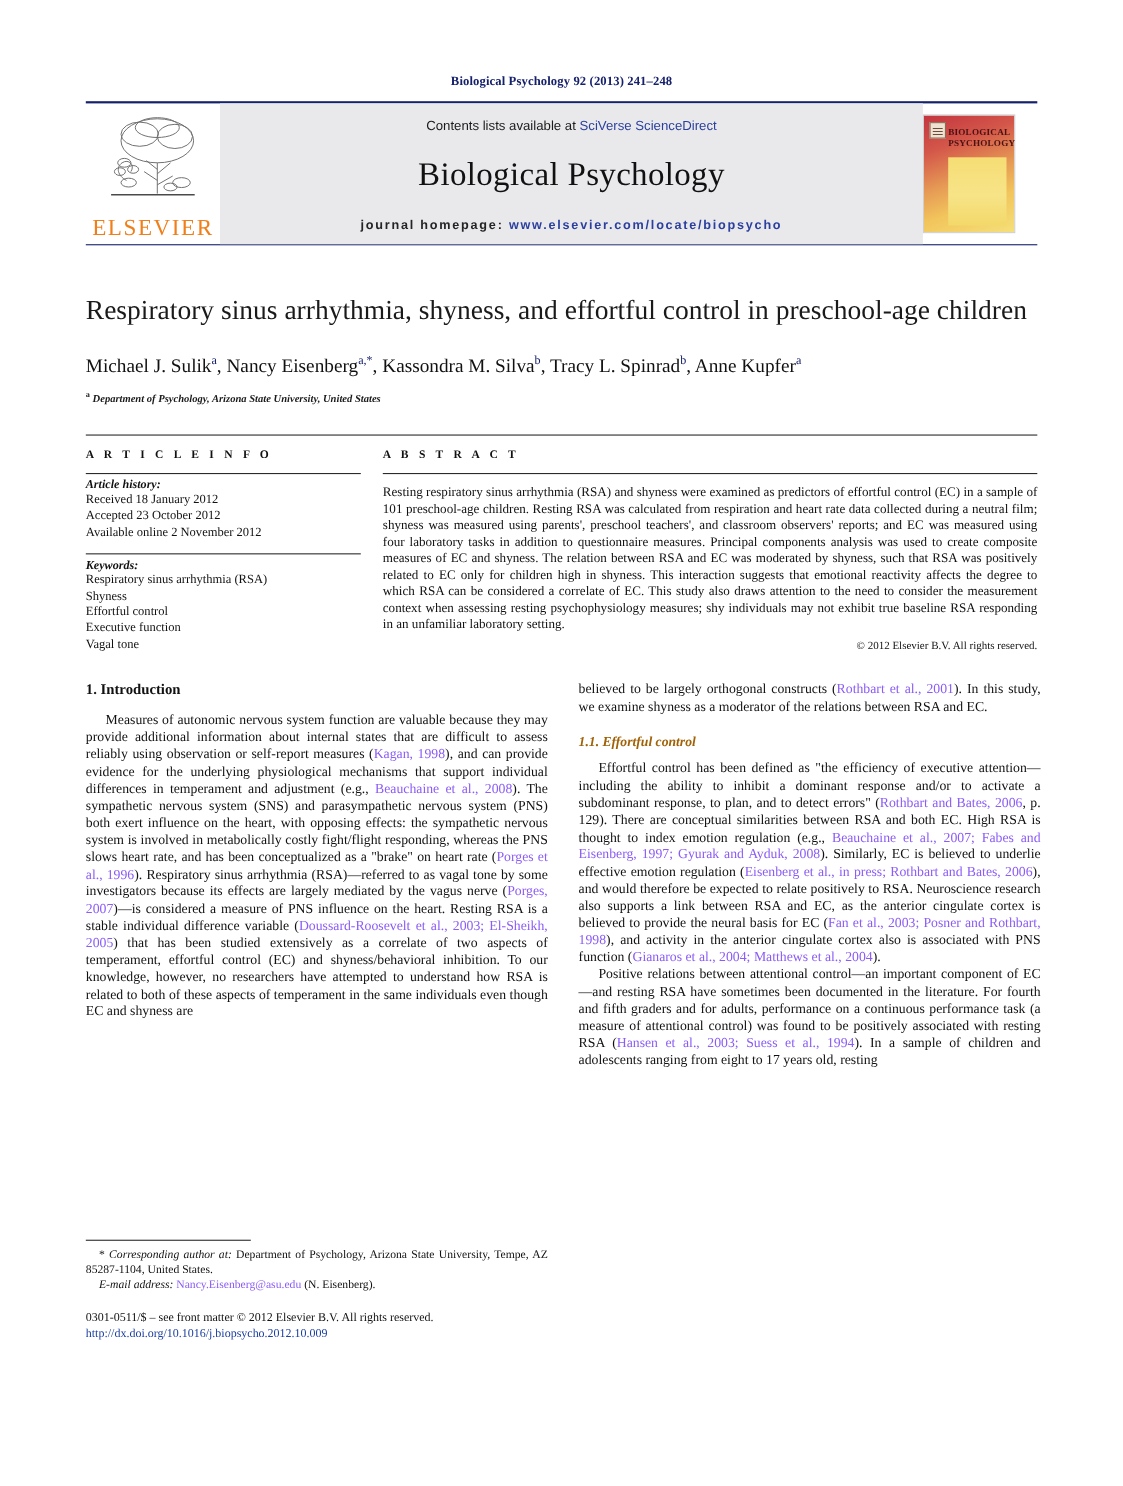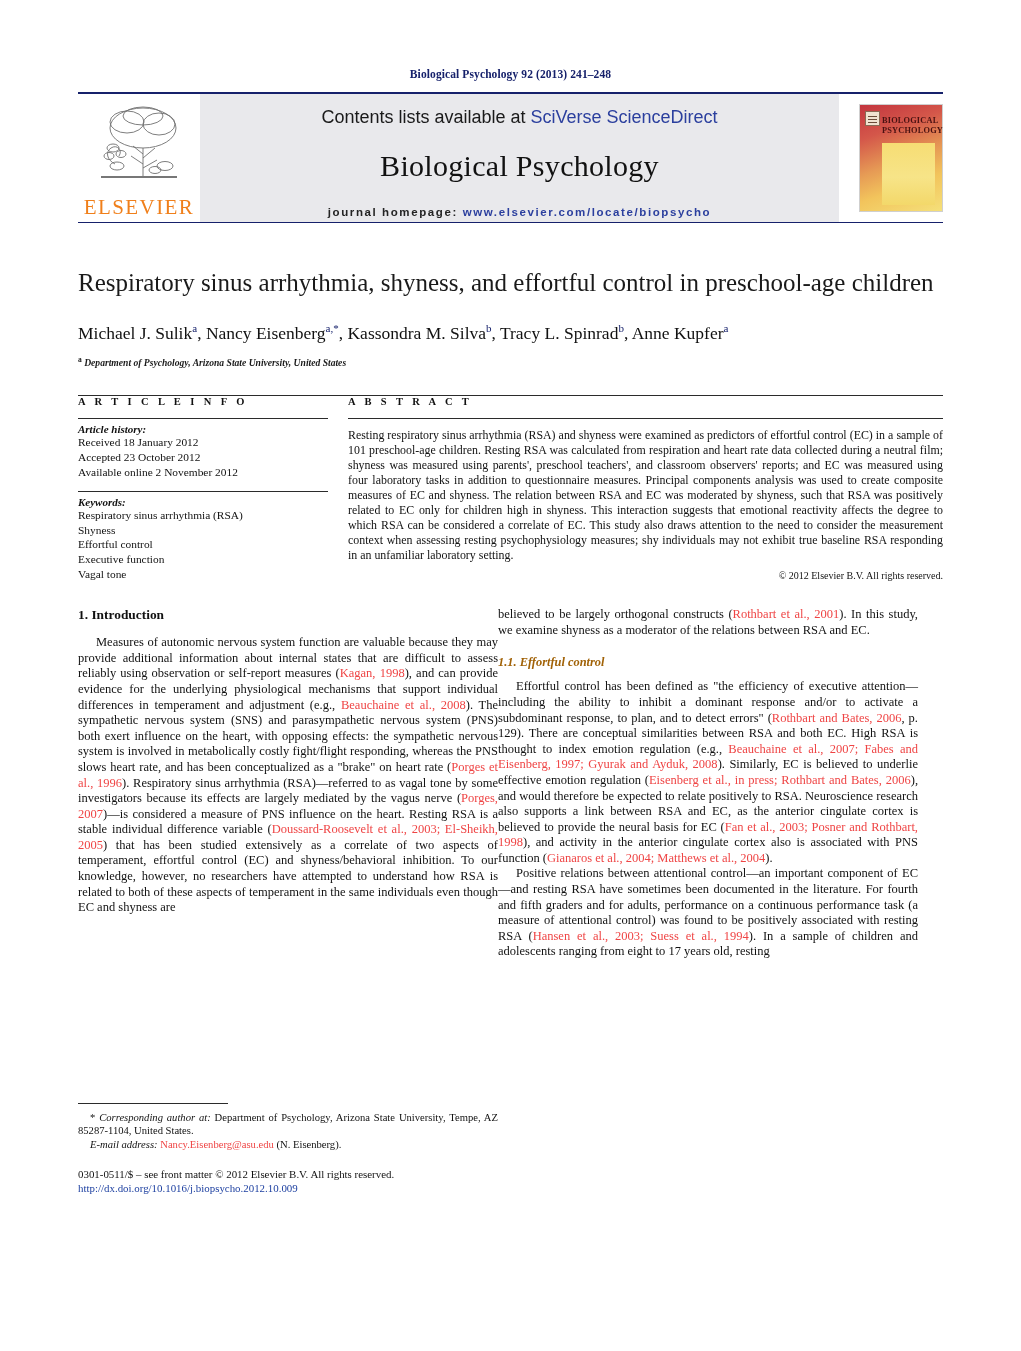--- a/index.html
+++ b/index.html
@@ -67,21 +67,21 @@
     background: #e9e9ec;
     display: flex;
     flex-direction: column;
     align-items: center;
     justify-content: flex-start;
     padding-top: 13px;
     box-sizing: border-box;
   }
   .contents-line {
     font-family: "Liberation Sans", sans-serif;
-    font-size: 18px;
+    font-size: 12px;
     color: #1a1a1a;
   }
   .contents-line .sd-link {
     color: #2b3f9e;
   }
   .journal-name {
     font-family: "Liberation Serif", serif;
     font-size: 30px;
     color: #111111;
     margin-top: 21px;
@@ -94,21 +94,21 @@
     margin-top: 23px;
     color: #242424;
     font-weight: bold;
   }
   .homepage-line .url { color: #2b3f9e; }
   .masthead-cover {
     width: 104px;
     flex: 0 0 104px;
     display: flex;
     align-items: center;
-    justify-content: flex-end;
+    justify-content: flex-start;
   }
   .cover-img {
     width: 84px;
     height: 108px;
     background: linear-gradient(160deg, #c3353f 0%, #d4574a 26%, #e69a55 52%, #f2c45c 72%, #f5e07a 100%);
     position: relative;
     box-sizing: border-box;
     border: 1px solid #cfcfcf;
   }
   .cover-inner-panel {
@@ -176,21 +176,21 @@
     line-height: 12.4px;
     color: #1a1a1a;
   }
   .affiliations sup { font-style: normal; font-size: 7.5px; }
 
   
   .band {
     margin: 26px 78px 0 78px;
     border-top: 1.1px solid #2b2b2b;
     display: flex;
-    padding-top: 0;
+    padding-top: 12px;
   }
   .band-left {
     width: 268px;
     flex: 0 0 268px;
     padding-right: 18px;
     box-sizing: border-box;
   }
   .band-right {
     flex: 1 1 auto;
     padding-left: 2px;
@@ -243,20 +243,21 @@
     font-size: 10px;
     text-align: right;
     margin-top: 7px;
     color: #111;
   }
 
   
   .columns {
     margin: 26px 78px 0 78px;
     display: flex;
+    gap: 28px;
   }
   .col {
     width: 420px;
     flex: 0 0 420px;
     position: relative;
   }
   .h2 {
     font-family: "Liberation Serif", serif;
     font-weight: bold;
     font-size: 13.4px;
@@ -274,27 +275,27 @@
   p.body {
     font-family: "Liberation Serif", serif;
     font-size: 12.5px;
     line-height: 15.6px;
     text-align: justify;
     text-indent: 18px;
     margin: 0 0 0 0;
     color: #111;
   }
   p.body.noindent { text-indent: 0; }
-  .ref { color: #ef4444; }
+  .ref { color: #8b5cf6; }
 
   
   .footnote-zone {
     position: absolute;
     left: 0;
-    bottom: 12px;
+    bottom: 0;
     width: 420px;
   }
   .fn-rule {
     border-top: 1px solid #2b2b2b;
     width: 150px;
     margin-bottom: 7px;
   }
   .fn {
     font-family: "Liberation Serif", serif;
     font-size: 10.6px;

